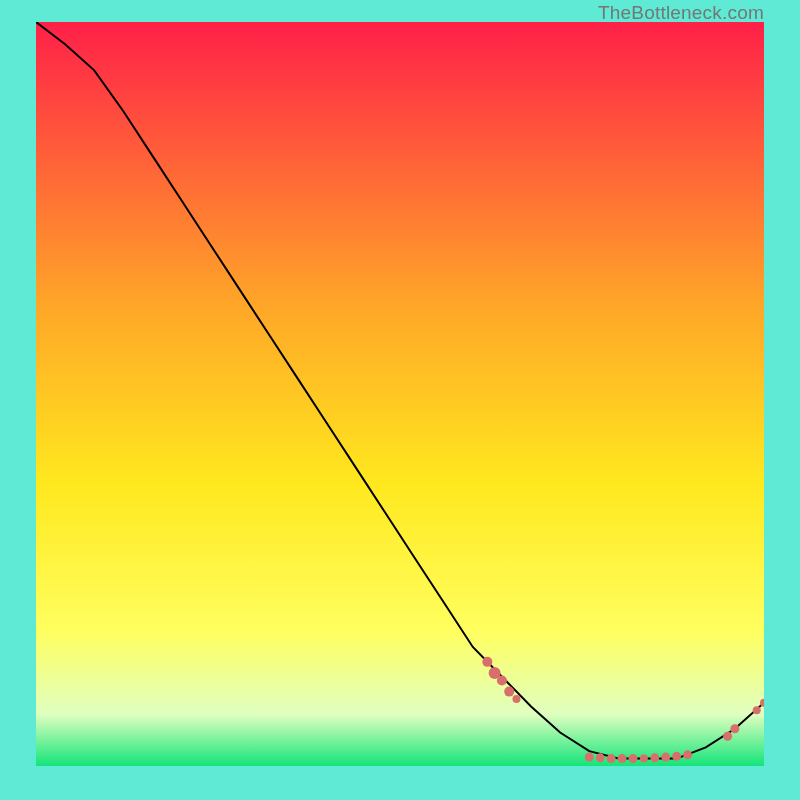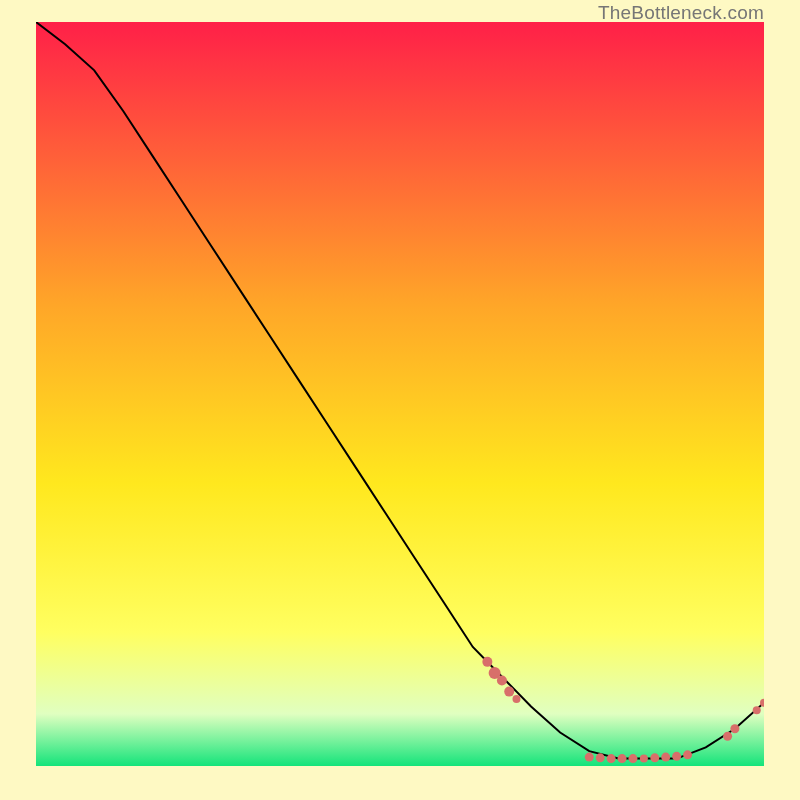--- a/index.html
+++ b/index.html
@@ -7,21 +7,21 @@
   padding: 0;
   width: 800px;
   height: 800px;
   background: #000;
   overflow: hidden;
 }
 .container {
   position: relative;
   width: 800px;
   height: 800px;
-  background: #fef9c3;
+  background: #5eead4;
 }
 .plot-area {
   position: absolute;
   left: 36px;
   top: 22px;
   width: 728px;
   height: 744px;
 }
 .watermark {
   position: absolute;

